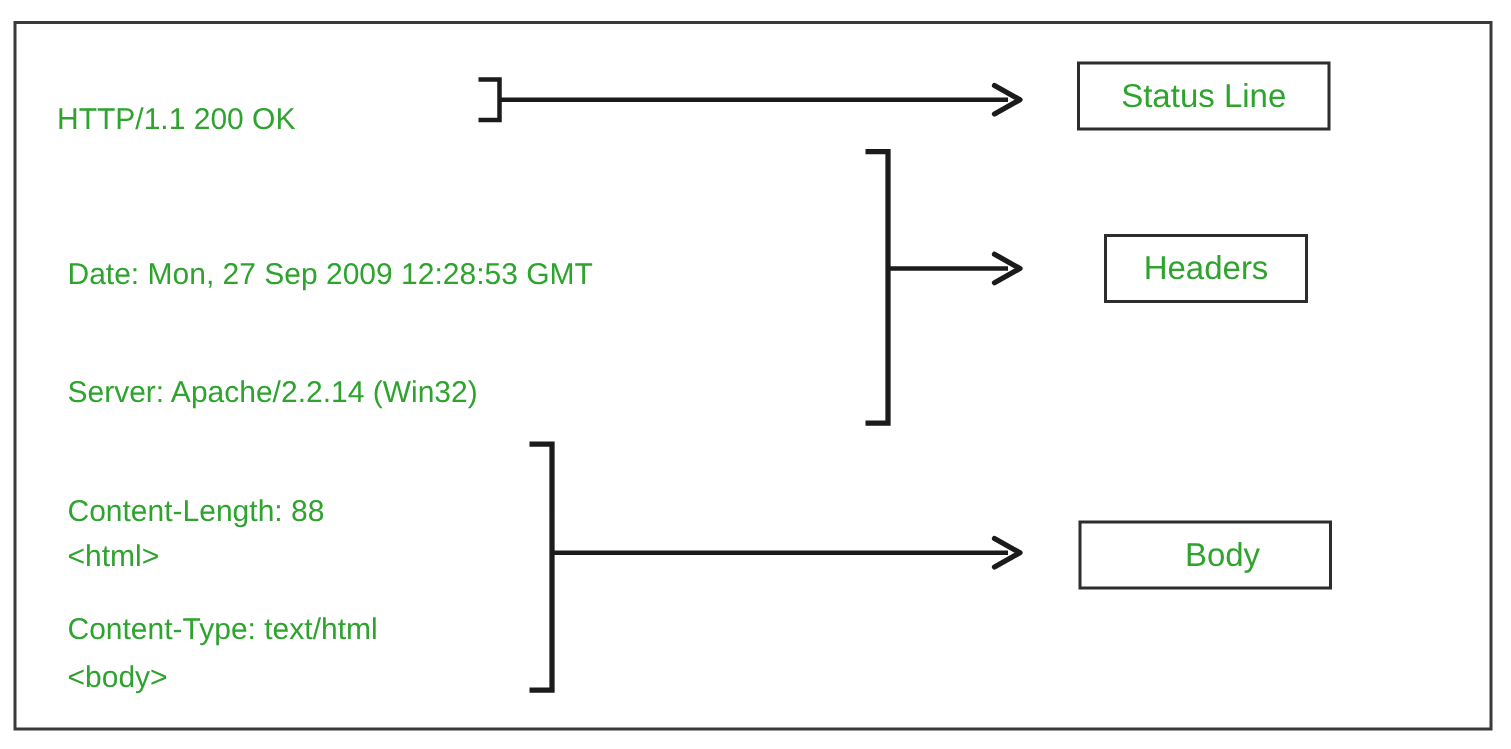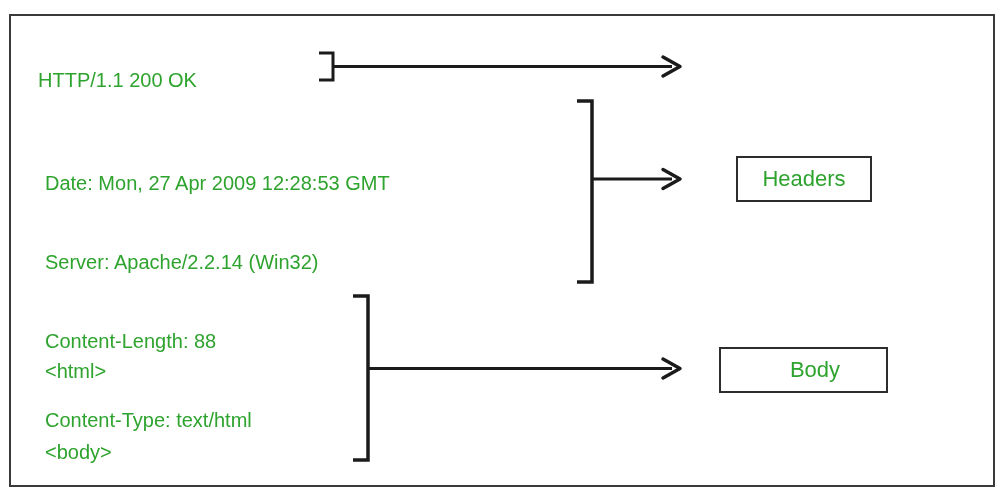--- a/index.html
+++ b/index.html
@@ -74,21 +74,21 @@
 </head>
 <body>
 
 <div class="page">
 
   <div class="frame"></div>
 
   <div class="green-text status-text">HTTP/1.1 200 OK</div>
 
   <div class="green-text headers-block">
-    <div>Date: Mon, 27 Apr 2009 12:28:53 GMT</div>
+    <div>Date: Mon, 27 Sep 2009 12:28:53 GMT</div>
     <div>Server: Apache/2.2.14 (Win32)</div>
     <div>Content-Length: 88</div>
     <div>Content-Type: text/html</div>
     
   </div>
 
   <div class="green-text body-block">
     <div>&lt;html&gt;</div>
     <div>&lt;body&gt;</div>
     
@@ -116,20 +116,23 @@
 
     <g>
       <path d="M353 296 H368 V460 H353" stroke-width="3.5"></path>
     </g>
     <g>
       <line x1="368" y1="368.5" x2="672" y2="368.5" stroke-width="3"></line>
       <polyline points="663,359 680,368.5 663,378" stroke-width="3.5" stroke-linecap="round" stroke-linejoin="round"></polyline>
     </g>
   </svg>
 
+  <div class="label-box box-status">
+    <span>Status Line</span>
+  </div>
   <div class="label-box box-headers">
     <span>Headers</span>
   </div>
   <div class="label-box box-body">
     <span>Body</span>
   </div>
 
 </div>
 
 </body></html>

